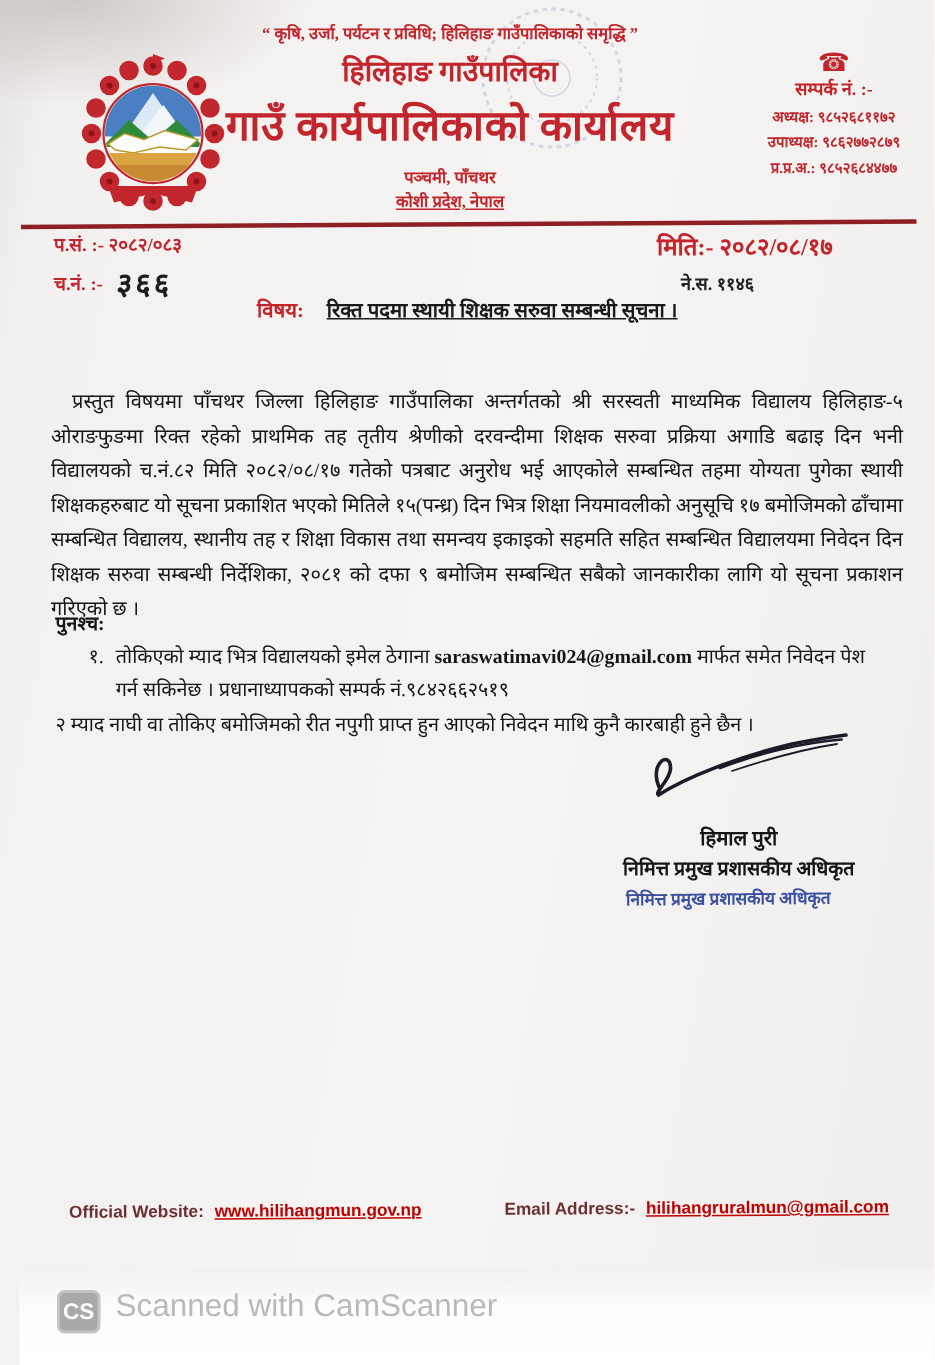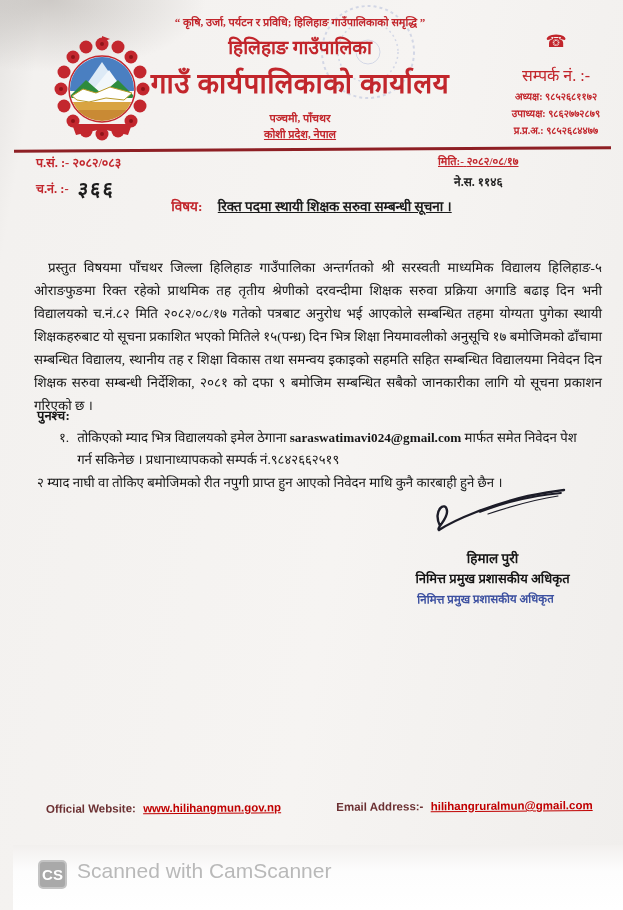--- a/index.html
+++ b/index.html
@@ -15,38 +15,38 @@
   
   .hdr-center { position:absolute; left:105px; right:128px; top:14px; text-align:center; }
   .motto { font-size:11px; font-weight:bold; color:#c2262c; }
   .muni  { font-size:19px; font-weight:bold; color:#c2262c; margin-top:5px; }
   .office{ font-size:28px; font-weight:bold; color:#c2262c; margin-top:3px; letter-spacing:.5px; }
   .addr1 { font-size:11px; font-weight:bold; color:#c2262c; margin-top:9px; }
   .addr2 { font-size:11px; font-weight:bold; color:#c2262c; text-decoration:underline; margin-top:1px; }
 
   .contact { position:absolute; right:6px; top:33px; width:122px; text-align:center; color:#c2262c; }
   .phone-glyph { font-size:17px; line-height:1; }
-  .contact-label { font-size:16px; font-weight:normal; margin-top:14px; }
+  .contact-label { font-size:12px; font-weight:bold; margin-top:0; }
   .contact-line { font-size:10px; font-weight:bold; margin-top:3px; white-space:nowrap; }
 
   .emblem { position:absolute; left:52px; top:36px; width:100px; height:110px; }
 
   .faint-stamp { position:absolute; left:318px; top:2px; width:100px; height:100px; opacity:.28; }
 
   .sep-line { position:absolute; left:14px; right:12px; top:148px; height:3px;
     background:#8e1f24; transform:rotate(-0.35deg); }
 
   
   .meta-left { position:absolute; left:36px; top:154px; }
   .meta-left .row1 { font-size:12.5px; font-weight:bold; color:#c2262c; }
   .dispatch-row { margin-top:4px; font-size:12.5px; font-weight:bold; color:#c2262c; }
   .dispatch-val { color:#1d1d1d; font-size:20px; font-weight:bold; letter-spacing:2px;
     display:inline-block; transform:skewX(-6deg); vertical-align:-3px; margin-left:6px;}
   .meta-right { position:absolute; left:438px; top:153px; }
-  .meta-right .date { font-size:11px; font-weight:bold; color:#c2262c;text-decoration:underline; }
+  .meta-right .date { font-size:16px; font-weight:bold; color:#c2262c; }
   .meta-right .ns { font-size:12px; font-weight:bold; color:#222; margin:5px 0 0 16px; }
 
   
   .subject { position:absolute; left:0; right:0; top:197px; text-align:center;
     font-size:13.5px; font-weight:bold; color:#1a1a1a; }
   .subject .lbl { color:#c2262c; }
   .subject .txt { text-decoration:underline; margin-left:12px; }
 
   .salutation { position:absolute; left:37px; top:232px; font-size:13.5px; font-weight:bold; color:#1a1a1a; }
 

